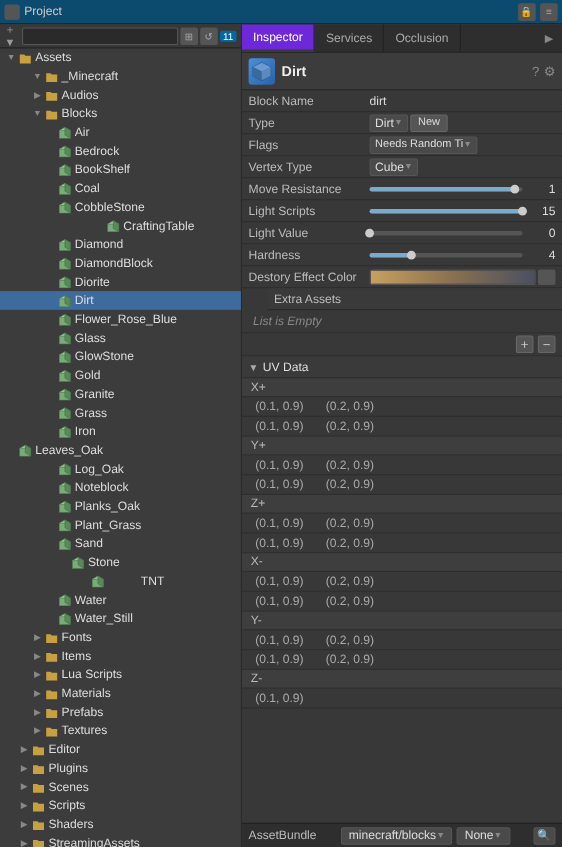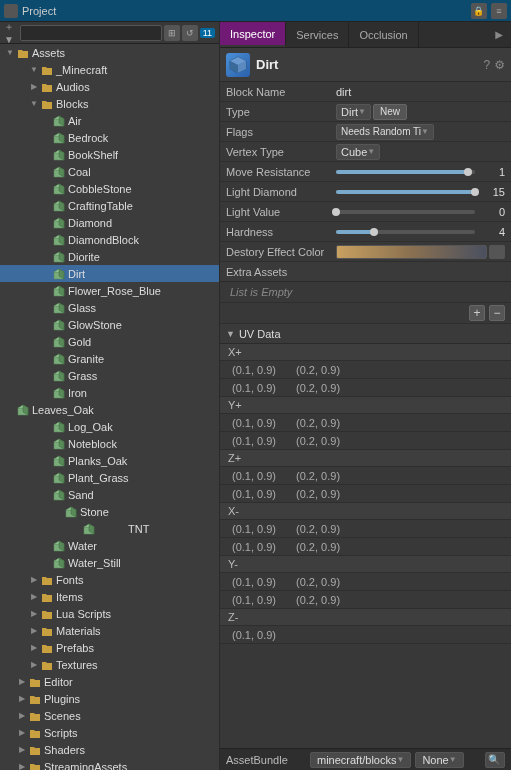--- a/index.html
+++ b/index.html
@@ -158,21 +158,21 @@
     }
     .tab {
       display: flex; align-items: center;
       padding: 0 10px;
       font-size: 11px;
       color: #aaa;
       cursor: pointer;
       border-right: 1px solid #222;
     }
     .tab.active {
-      background: #701a75;
+      background: #6d28d9;
       color: #fff;
       border-bottom: 2px solid #383838;
       align-items: center;
     }
     .tab-spacer { flex: 1; }
     .tab-controls {
       display: flex; align-items: center; gap: 4px; padding: 0 4px;
     }
     .tab-ctrl-btn {
       width: 16px; height: 16px;
@@ -325,20 +325,21 @@
     .section-header {
       display: flex;
       align-items: center;
       height: 20px;
       padding: 0 6px;
       background: #3a3a3a;
       border-bottom: 1px solid #2a2a2a;
       font-size: 11px;
       color: #bbb;
       cursor: pointer;
+      margin-left: 23px;
     }
     .list-empty {
       padding: 4px 10px;
       font-size: 11px;
       color: #888;
       font-style: italic;
       border-bottom: 1px solid #2e2e2e;
     }
     .list-controls {
       display: flex;
@@ -557,21 +558,21 @@
       <div class="arrow empty"></div>
       <div class="item-icon">
         <svg width="12" height="12" viewBox="0 0 12 12">
           <rect x="1" y="4" width="10" height="7" fill="#7aab7a" stroke="#5a8a5a" stroke-width="0.5"></rect>
           <polygon points="1,4 6,1 11,4" fill="#9acd9a" stroke="#5a8a5a" stroke-width="0.5"></polygon>
           <polygon points="11,4 11,11 6,8 6,1" fill="#5a8a5a" stroke="#3a6a3a" stroke-width="0.5"></polygon>
         </svg>
       </div>
       <span class="item-label">CobbleStone</span>
     </div>
-          <div class="tree-item" style="padding-left: 40px;">
+          <div class="tree-item" style="padding-left: 40px; margin-left: 44px;">
       <div class="arrow empty"></div>
       <div class="item-icon">
         <svg width="12" height="12" viewBox="0 0 12 12">
           <rect x="1" y="4" width="10" height="7" fill="#7aab7a" stroke="#5a8a5a" stroke-width="0.5"></rect>
           <polygon points="1,4 6,1 11,4" fill="#9acd9a" stroke="#5a8a5a" stroke-width="0.5"></polygon>
           <polygon points="11,4 11,11 6,8 6,1" fill="#5a8a5a" stroke="#3a6a3a" stroke-width="0.5"></polygon>
         </svg>
       </div>
       <span class="item-label">CraftingTable</span>
     </div>
@@ -983,21 +984,21 @@
       <div class="slider-row">
         <span class="slider-label">Move Resistance</span>
         <div class="slider-track">
           <div class="slider-fill" style="width:95%"></div>
           <div class="slider-handle" style="left:95%"></div>
         </div>
         <span class="slider-value">1</span>
       </div>
 
       <div class="slider-row">
-        <span class="slider-label">Light Diamond</span>
+        <span class="slider-label">Light Scripts</span>
         <div class="slider-track">
           <div class="slider-fill" style="width:100%"></div>
           <div class="slider-handle" style="left:100%"></div>
         </div>
         <span class="slider-value">15</span>
       </div>
 
       <div class="slider-row">
         <span class="slider-label">Light Value</span>
         <div class="slider-track">

